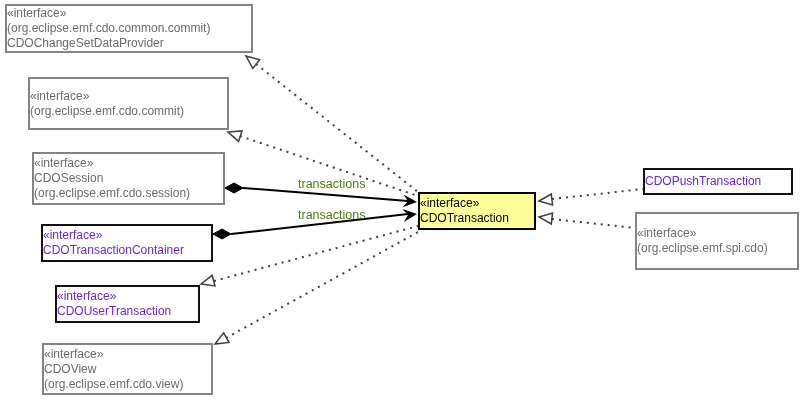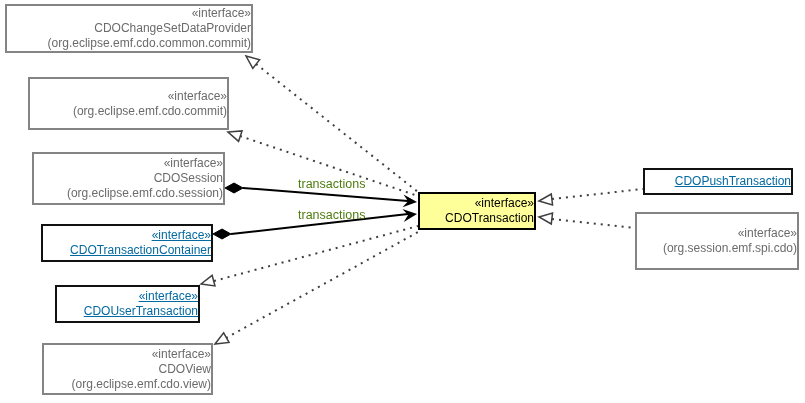--- a/index.html
+++ b/index.html
@@ -11,29 +11,29 @@
     overflow:hidden;
   }
   #edges{position:absolute;left:0;top:0;width:805px;height:403px;}
   .node{
     position:absolute;
     box-sizing:border-box;
     background:#ffffff;
     border:2px solid #848484;
     display:flex;
     flex-direction:column;
-    align-items:flex-end;
+    align-items:flex-start;
     justify-content:center;
     text-align:center;
     font-size:12px;
     line-height:15px;
     color:#6b6b6b;
     white-space:nowrap;
   }
-  .node.black{border-color:#111111;color:#0369a1;text-decoration:underline;}
+  .node.black{border-color:#111111;color:#6d28d9;}
   .node.yellow{background:#ffff99;border-color:#000000;color:#000000;}
   .edge-label{
     position:absolute;
     font-size:12.5px;
     line-height:14px;
     color:#4d7c0f;
     white-space:nowrap;
   }
   .dotted{stroke:#3f3f3f;stroke-width:2;stroke-dasharray:2 5;fill:none;}
   .solid{stroke:#000000;stroke-width:2;fill:none;}
@@ -86,22 +86,22 @@
 
     <g>
       <line class="solid" x1="231" y1="234" x2="408" y2="214"></line>
       <polygon class="diamond" points="213,234 222,229 231,234 222,239"></polygon>
       <polygon class="stealth" points="0,0 -14,-6.5 -9,0 -14,6.5" transform="translate(417,214) rotate(-6.2)"></polygon>
     </g>
   </svg>
 
   <div class="node" style="left:5px;top:4px;width:248px;height:49px">
     <div>«interface»</div>
+    <div>(org.eclipse.emf.cdo.common.commit)</div>
     <div>CDOChangeSetDataProvider</div>
-    <div>(org.eclipse.emf.cdo.common.commit)</div>
   </div>
 
   <div class="node" style="left:28px;top:77px;width:201px;height:53px">
     <div>«interface»</div>
     <div>(org.eclipse.emf.cdo.commit)</div>
   </div>
 
   <div class="node" style="left:32px;top:152px;width:193px;height:53px">
     <div>«interface»</div>
     <div>CDOSession</div>
@@ -128,19 +128,19 @@
     <div>«interface»</div>
     <div>CDOTransaction</div>
   </div>
 
   <div class="node black" style="left:643px;top:168px;width:150px;height:27px">
     <div>CDOPushTransaction</div>
   </div>
 
   <div class="node" style="left:635px;top:212px;width:164px;height:58px">
     <div>«interface»</div>
-    <div>(org.session.emf.spi.cdo)</div>
+    <div>(org.eclipse.emf.spi.cdo)</div>
   </div>
 
   <div class="edge-label" style="left:298px;top:177px">transactions</div>
   <div class="edge-label" style="left:298px;top:208px">transactions</div>
 
 </div>
 
 </body></html>

